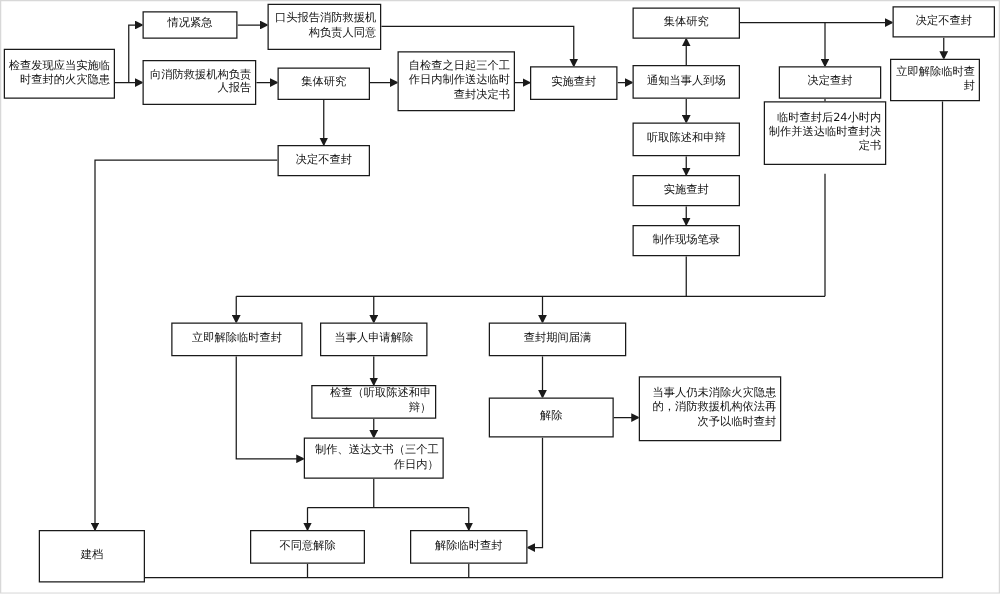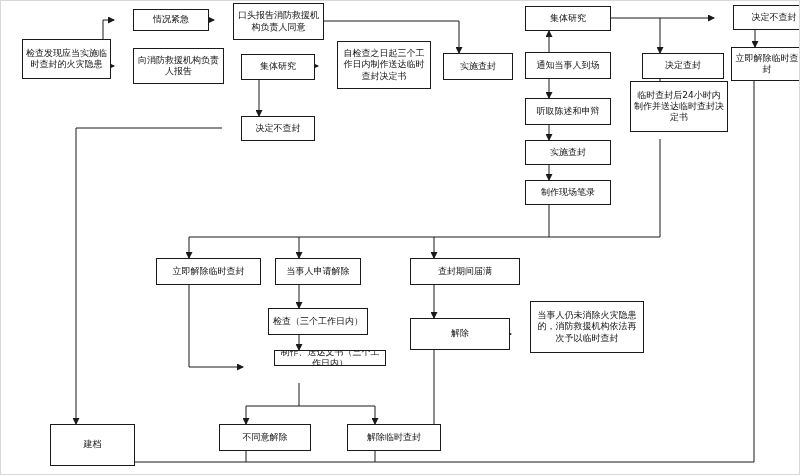--- a/index.html
+++ b/index.html
@@ -30,27 +30,26 @@
   }
   .node {
     position: absolute;
     z-index: 2;
     box-sizing: border-box;
     background: #ffffff;
     border: 1px solid #1a1a1a;
     display: flex;
     align-items: center;
     justify-content: center;
-    text-align: center;
+    text-align: right;
     font-size: 9px;
     line-height: 1.25;
     color: #111111;
     padding: 1px 3px;
     overflow: hidden;
-    margin-left: 19px;
   }
 </style>
 </head>
 <body>
 
 <div class="canvas">
 
   <svg class="edges" width="800" height="475" viewBox="0 0 800 475">
     <defs>
       <marker id="arrow" markerWidth="7" markerHeight="7" refX="6" refY="3.5" orient="auto" markerUnits="userSpaceOnUse">
@@ -136,27 +135,27 @@
   <div class="node" style="left:505px;top:139px;width:86px;height:25px">实施查封</div>
 
   <div class="node" style="left:505px;top:179px;width:86px;height:25px">制作现场笔录</div>
 
   <div class="node" style="left:136px;top:257px;width:105px;height:27px">立即解除临时查封</div>
 
   <div class="node" style="left:255px;top:257px;width:86px;height:27px">当事人申请解除</div>
 
   <div class="node" style="left:390px;top:257px;width:110px;height:27px">查封期间届满</div>
 
-  <div class="node" style="left:248px;top:307px;width:100px;height:27px">检查（三个工作日内）</div>
+  <div class="node" style="left:248px;top:307px;width:100px;height:27px">检查（听取陈述和申辩）</div>
 
   <div class="node" style="left:390px;top:317px;width:100px;height:32px">解除</div>
 
   <div class="node" style="left:510px;top:300px;width:114px;height:52px">当事人仍未消除火灾隐患的，消防救援机构依法再次予以临时查封</div>
 
-  <div class="node" style="left:254px;top:349px;width:112px;height:16px">制作、送达文书（三个工作日内）</div>
+  <div class="node" style="left:242px;top:349px;width:112px;height:33px">制作、送达文书（三个工作日内）</div>
 
   <div class="node" style="left:30px;top:423px;width:85px;height:42px">建档</div>
 
   <div class="node" style="left:199px;top:423px;width:92px;height:27px">不同意解除</div>
 
   <div class="node" style="left:327px;top:423px;width:94px;height:27px">解除临时查封</div>
 
 </div>
 
 </body></html>

